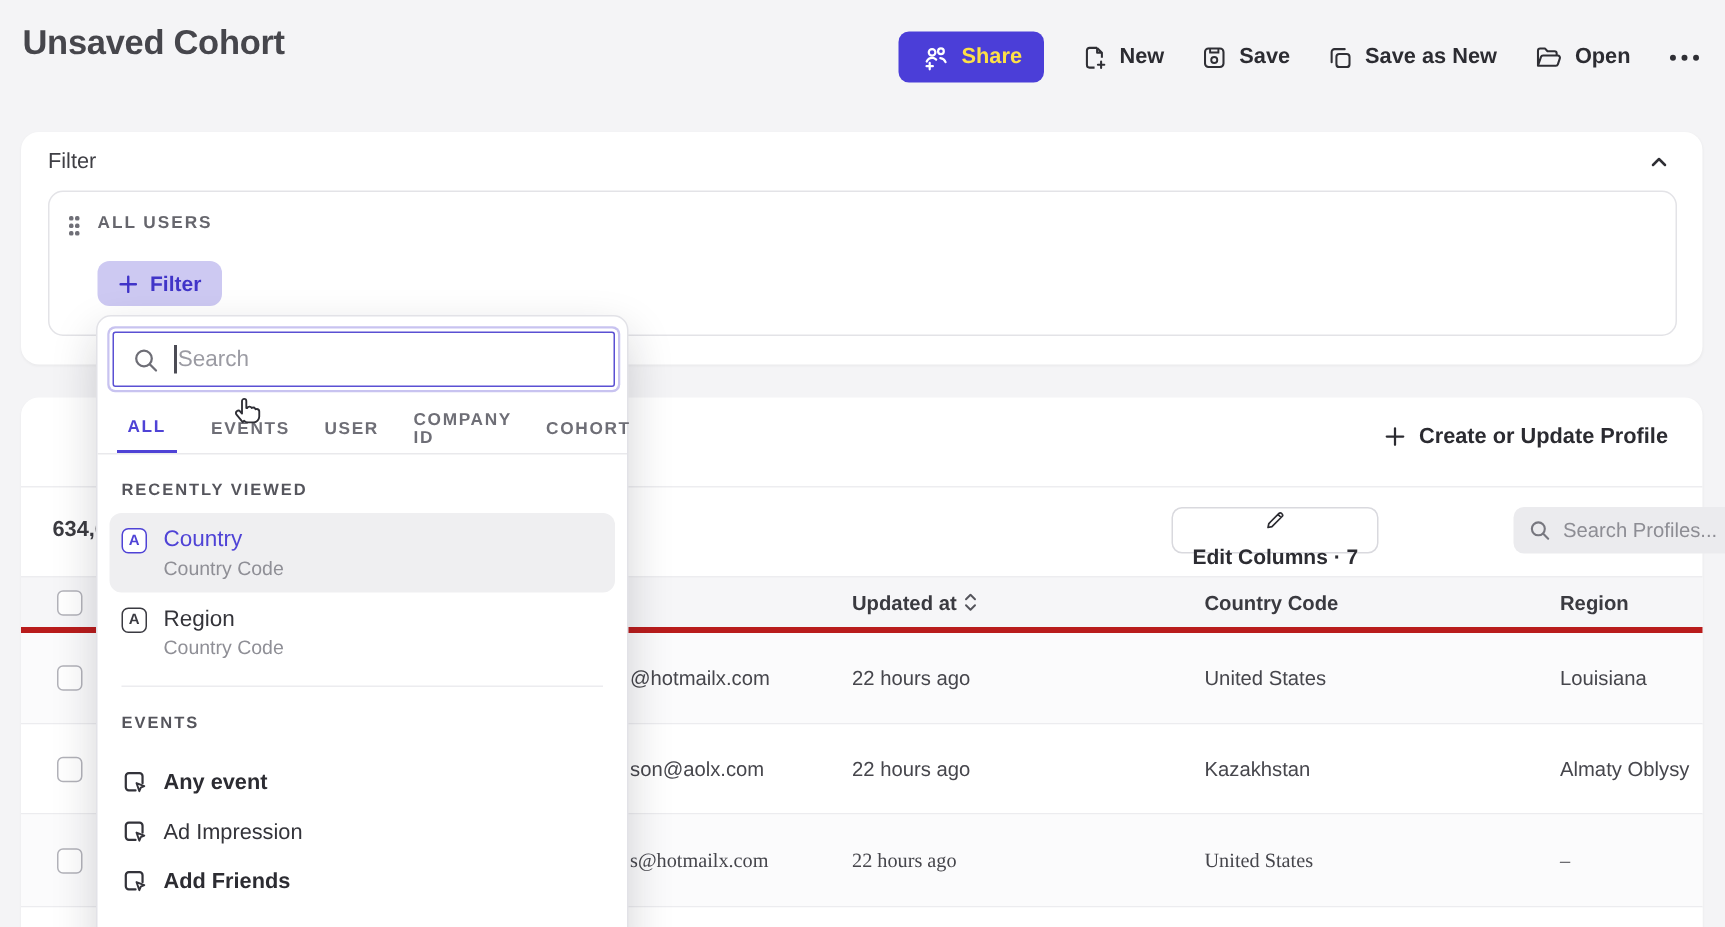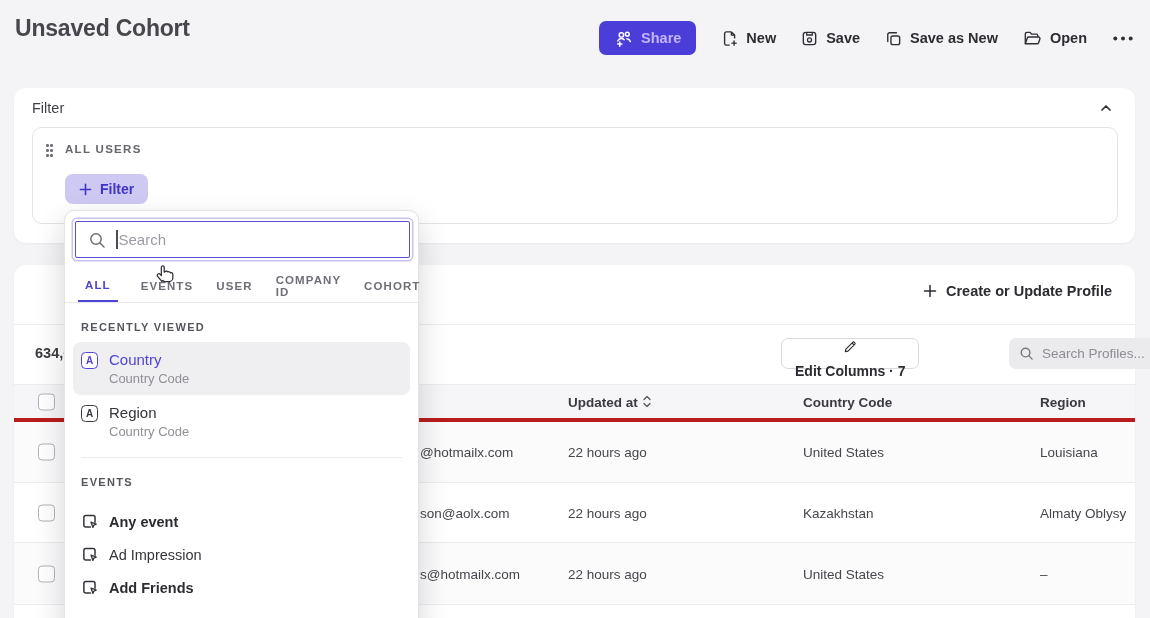--- a/index.html
+++ b/index.html
@@ -8,21 +8,21 @@
     position:relative; overflow:hidden;
     background:#f4f4f6;
     font-family:"Liberation Sans", sans-serif;
     color:#3c3c41;
   }
   svg { display:block; }
 
   
   .page-title { position:absolute; left:15px; top:15px; font-size:23px; font-weight:700; color:#46464c; letter-spacing:-0.2px; }
   .top-actions { position:absolute; top:21px; right:16px; display:flex; align-items:center; gap:25px; }
-  .share-btn { display:flex; align-items:center; gap:8px; background:#4b3ed8; color:#c4b5fd; border:none; border-radius:7px; height:34px; padding:0 15px; font-size:14.5px; font-weight:600; font-family:inherit; cursor:pointer; }
+  .share-btn { display:flex; align-items:center; gap:8px; background:#4b3ed8; color:#fde047; border:none; border-radius:7px; height:34px; padding:0 15px; font-size:14.5px; font-weight:600; font-family:inherit; cursor:pointer; }
   .ghost-btn { display:flex; align-items:center; gap:8px; background:transparent; border:none; font-size:14.5px; font-weight:600; color:#2c2c32; font-family:Liberation Sans, sans-serif; cursor:pointer; }
 
   
   .filter-card { position:absolute; left:14px; top:88px; width:1121px; height:155px; background:#fff; border-radius:12px; box-shadow:0 1px 2px rgba(30,30,40,.05); }
   .filter-card-title { position:absolute; left:18px; top:12px; font-size:14.5px; color:#3f3f45; }
   .filter-collapse { position:absolute; right:22px; top:13px; cursor:pointer; }
   .filter-inner { position:absolute; left:18px; top:39px; width:1086px; height:97px; border:1px solid #e3e3e7; border-radius:10px; }
   .drag-handle { position:absolute; left:13px; top:16px; display:grid; grid-template-columns:repeat(2,4px); grid-auto-rows:5px; cursor:grab; }
   .drag-handle i { width:2.5px; height:2.5px; border-radius:50%; background:#6f6f77; }
   .group-label { position:absolute; left:32px; top:15px; font-size:11.5px; font-weight:700; letter-spacing:1.3px; color:#66666d; }
@@ -230,21 +230,21 @@
       <span class="td col-country">United States</span>
       <span class="td col-region">Louisiana</span>
     </div>
     <div class="trow" style="height:60px;">
       <span class="checkbox"></span>
       <span class="td col-email">son@aolx.com</span>
       <span class="td col-updated">22 hours ago</span>
       <span class="td col-country">Kazakhstan</span>
       <span class="td col-region">Almaty Oblysy</span>
     </div>
-    <div class="trow alt" style="height:62px;">
+    <div class="trow alt" style="height:62px;font-family:Liberation Serif, serif;">
       <span class="checkbox"></span>
       <span class="td col-email">s@hotmailx.com</span>
       <span class="td col-updated">22 hours ago</span>
       <span class="td col-country">United States</span>
       <span class="td col-region">–</span>
     </div>
     <div class="trow" style="height:48px;">
 
       <span class="td col-email"></span>
       <span class="td col-updated"></span>

